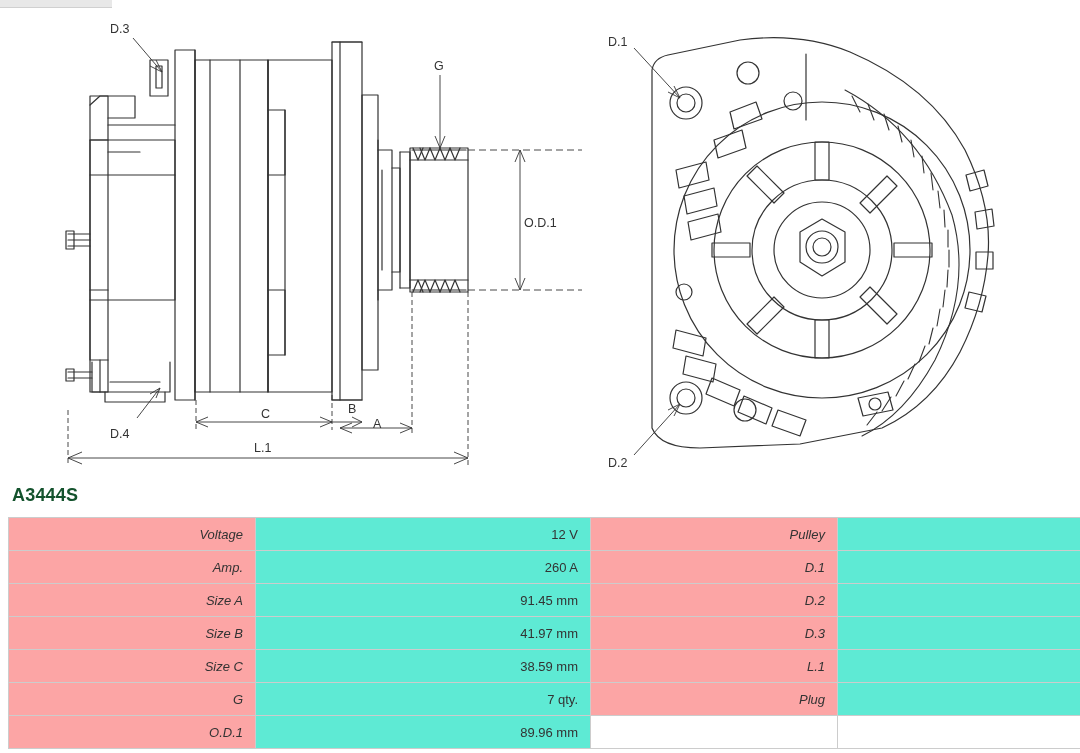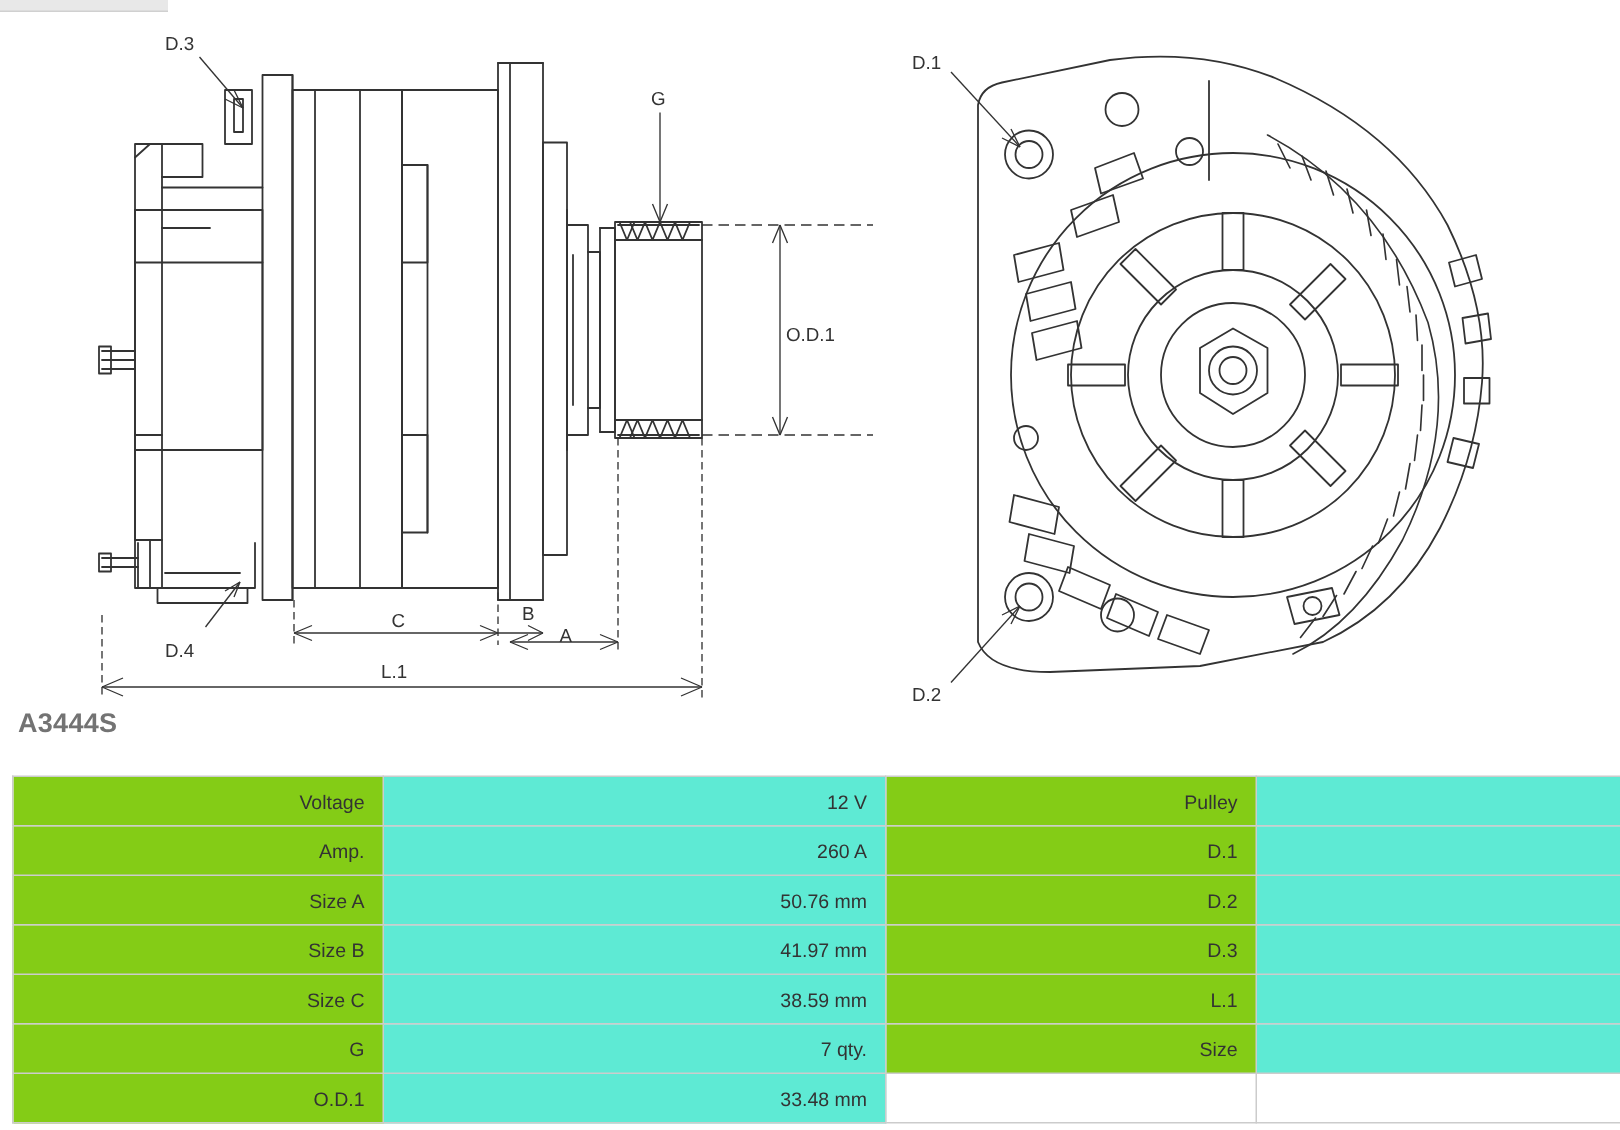--- a/index.html
+++ b/index.html
@@ -23,46 +23,47 @@
   .drawing {
     position: absolute;
     left: 0;
     top: 0;
     width: 1080px;
     height: 485px;
   }
   .part-title {
     position: absolute;
     left: 12px;
-    top: 472px;
+    top: 485px;
     font-size: 18px;
     font-weight: bold;
-    color: #737373;
+    color: #14532d;
     letter-spacing: 0.2px;
   }
   .spec-table {
     position: absolute;
     left: 8px;
     top: 517px;
     width: 1064px;
     border-collapse: collapse;
     table-layout: fixed;
   }
   .spec-table td {
     height: 32px;
     border: 1px solid #cccccc;
     font-size: 13px;
     padding: 0 12px;
     vertical-align: middle;
   }
   .spec-table td.label {
-    background: #84cc16;
+    background: #fca5a5;
     text-align: right;
     color: #333333;
     width: 222px;
+    font-style: italic;
   }
   .spec-table td.value {
     background: #5eead4;
     text-align: right;
     color: #333333;
     width: 310px;
   }
   .spec-table td.empty-label {
     background: #ffffff;
     border: 1px solid #cccccc;
@@ -293,44 +294,44 @@
         <td class="value">AFP</td>
       </tr>
       <tr>
         <td class="label">Amp.</td>
         <td class="value">260 A</td>
         <td class="label">D.1</td>
         <td class="value">10.50 mm</td>
       </tr>
       <tr>
         <td class="label">Size A</td>
-        <td class="value">50.76 mm</td>
+        <td class="value">91.45 mm</td>
         <td class="label">D.2</td>
         <td class="value">10.50 mm</td>
       </tr>
       <tr>
         <td class="label">Size B</td>
         <td class="value">41.97 mm</td>
         <td class="label">D.3</td>
         <td class="value">M10x1.5 mm</td>
       </tr>
       <tr>
         <td class="label">Size C</td>
         <td class="value">38.59 mm</td>
         <td class="label">L.1</td>
         <td class="value">191.00 mm</td>
       </tr>
       <tr>
         <td class="label">G</td>
         <td class="value">7 qty.</td>
-        <td class="label">Size</td>
+        <td class="label">Plug</td>
         <td class="value">PL_2303</td>
       </tr>
       <tr>
         <td class="label">O.D.1</td>
-        <td class="value">33.48 mm</td>
+        <td class="value">89.96 mm</td>
         <td class="empty-label"></td>
         <td class="empty-label"></td>
       </tr>
     </tbody>
   </table>
 
 </div>
 
 </body></html>

